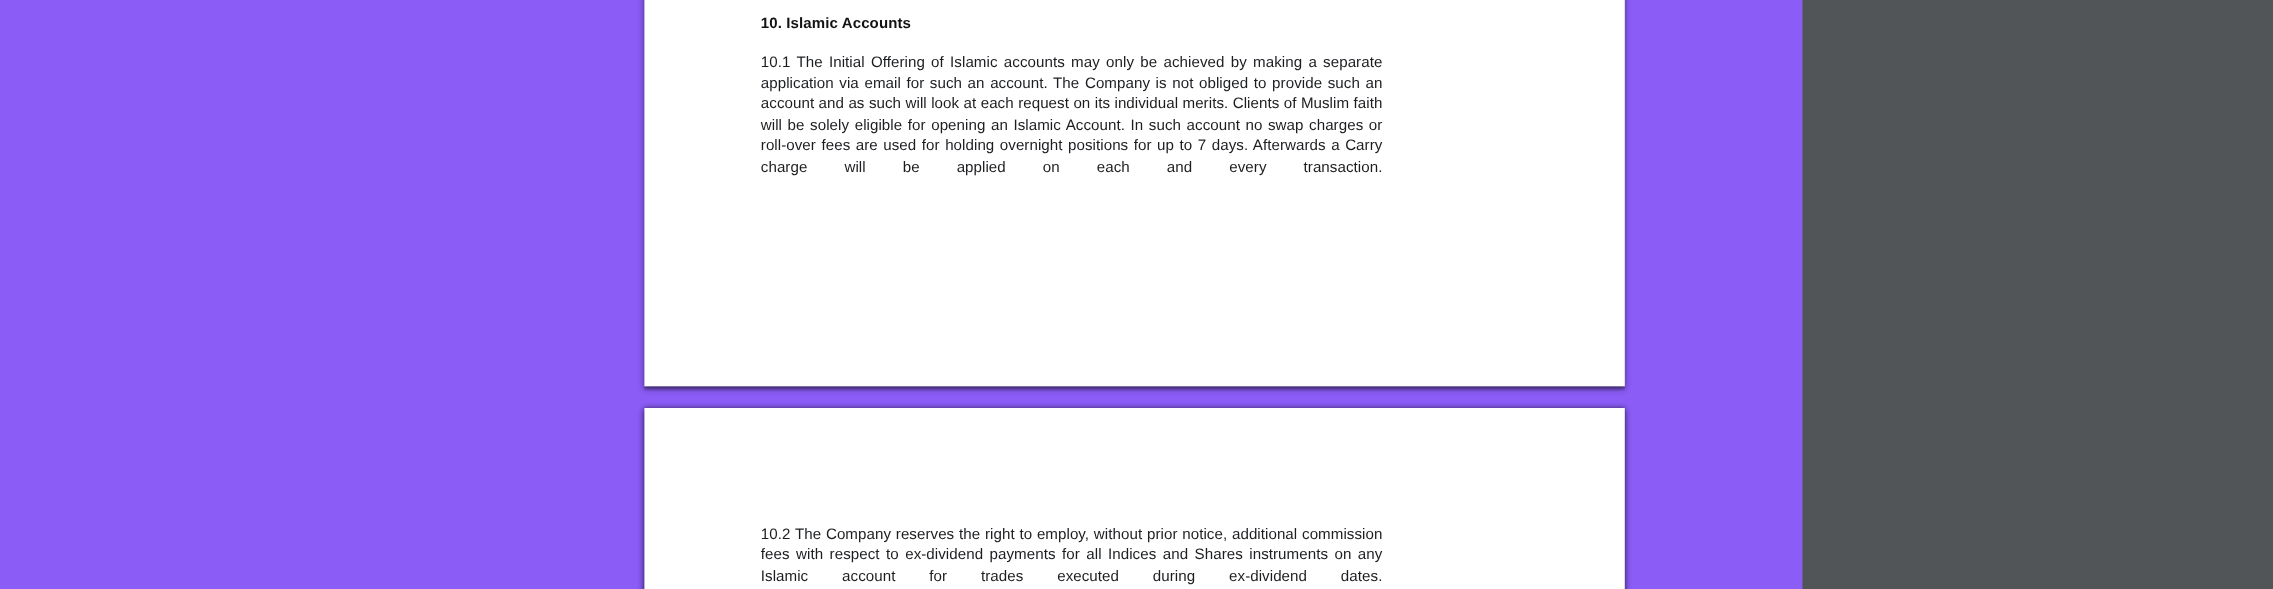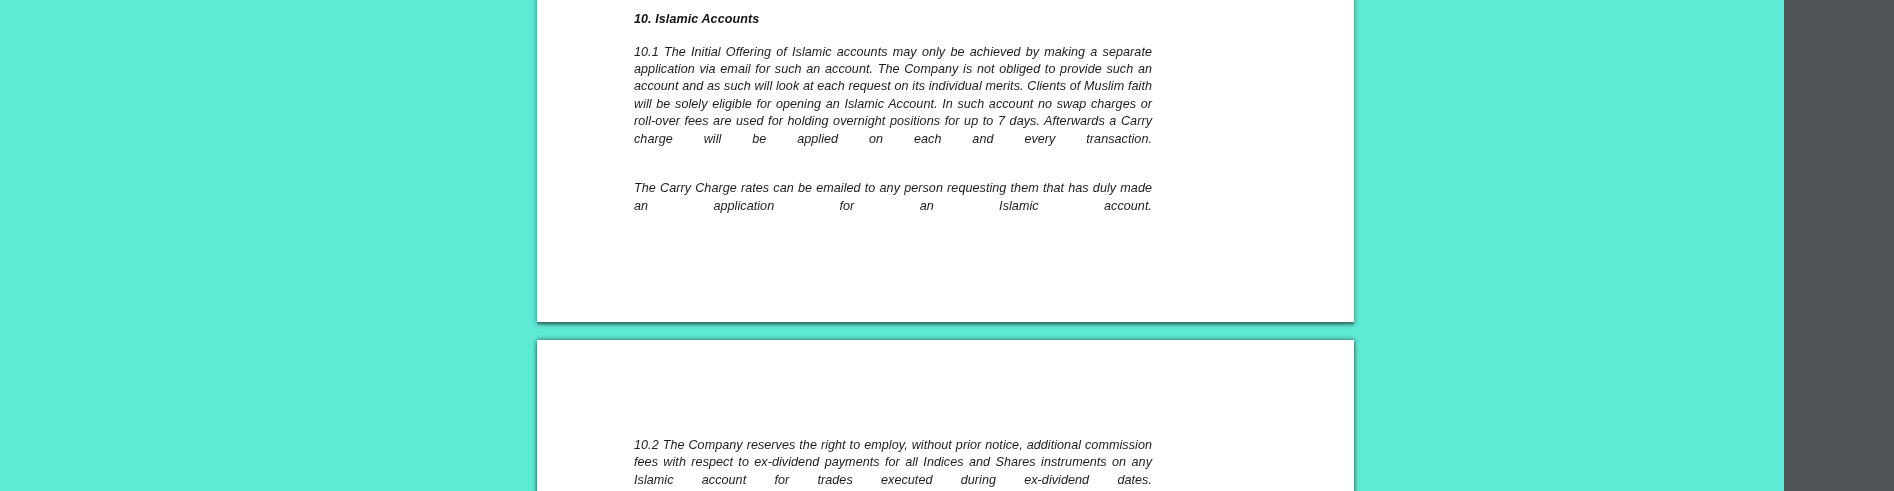--- a/index.html
+++ b/index.html
@@ -10,25 +10,24 @@
     overflow: hidden;
   }
 
   body {
     background: #515558;
     font-family: "Liberation Sans", sans-serif;
   }
 
   .viewer {
     position: relative;
-    width: 1784px;
+    width: 1502px;
     height: 491px;
-    background: #5eead4;
+    background: #8b5cf6;
     overflow: hidden;
-    font-style: italic;
   }
 
   
   .page {
     position: absolute;
     left: 537px;
     width: 817px;
     background: #ffffff;
   }
 
@@ -90,21 +89,20 @@
 </style>
 </head>
 <body>
 
 <div class="viewer">
 
   <div class="page page-one">
     <div class="content content-one">
       <h2 class="heading">10. Islamic Accounts</h2>
       <p class="para">10.1 The Initial Offering of Islamic accounts may only be achieved by making a separate application via email for such an account. The Company is not obliged to provide such an account and as such will look at each request on its individual merits. Clients of Muslim faith will be solely eligible for opening an Islamic Account. In such account  no swap charges or roll-over fees are used for holding overnight positions for up to 7 days. Afterwards a Carry charge will be applied on  each  and every transaction.</p>
-      <p class="para gap-top">The Carry Charge rates can be emailed to any person requesting them that has duly made an application for an Islamic account.</p>
     </div>
   </div>
 
   <div class="page-shadow-strip"></div>
 
   <div class="page page-two">
     <div class="content content-two">
       <p class="para">10.2 The Company reserves the right to employ, without prior notice, additional commission fees with respect to ex-dividend payments for all Indices and Shares instruments on any Islamic account for trades executed during ex-dividend dates.</p>
     </div>
   </div>

